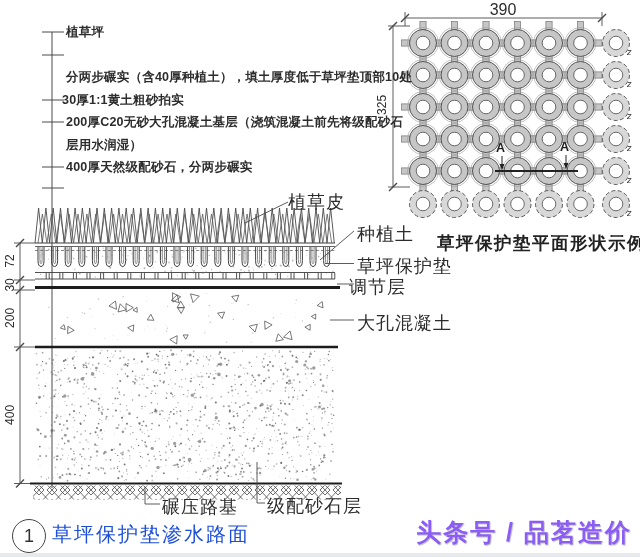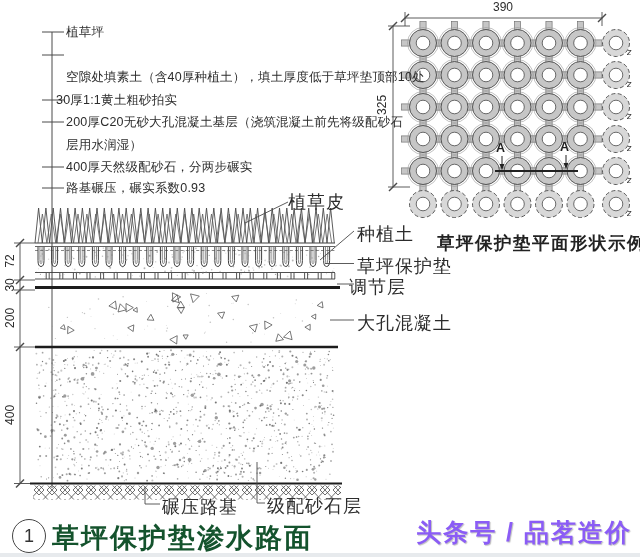--- a/index.html
+++ b/index.html
@@ -4,29 +4,29 @@
 <style>
   html,body{margin:0;padding:0;background:#fff;}
   .canvas{
     position:relative; width:640px; height:557px; overflow:hidden;
     background:#ffffff; font-family:"Liberation Sans", sans-serif; color:#2e2e2e;
     border-right:2px solid #eceff1;
   }
   .bottom-strip{position:absolute;left:0;top:553px;width:640px;height:4px;background:#e7eaed;}
   svg.linework{position:absolute;left:0;top:0;}
   .txt{position:absolute;white-space:nowrap;line-height:1.15;}
-  .note{font-size:12.5px;color:#2c2c2c;letter-spacing:0.2px;}
+  .note{font-size:12.5px;color:#2c2c2c;letter-spacing:0.2px;font-weight:bold;}
   .lbl{font-size:18px;color:#2c2c2c;letter-spacing:1px;}
   .dim-v{font-size:12px;color:#2c2c2c;width:26px;text-align:center;
     transform:rotate(-90deg);transform-origin:center center;}
-  .dim-h{font-size:12px;color:#2c2c2c;width:30px;text-align:center;}
+  .dim-h{font-size:16px;color:#2c2c2c;width:30px;text-align:center;}
   .amark{font-size:12.5px;color:#1f1f1f;font-weight:bold;}
   .zmark{position:absolute;font-size:9px;font-style:italic;color:#3a3a3a;}
   .caption{font-size:17.5px;font-weight:600;color:#222;letter-spacing:1.5px;}
-  .footer-title{font-size:27px;font-weight:700;color:#14532d;letter-spacing:2px;}
+  .footer-title{font-size:20px;font-weight:400;color:#1d4ed8;letter-spacing:2px;}
   .footer-circle{
     position:absolute;left:12px;top:519px;width:32px;height:32px;border:1.6px solid #454545;
     border-radius:50%;display:flex;align-items:center;justify-content:center;
     font-size:18px;color:#333;
   }
   .watermark{
     position:absolute;right:8px;top:516px;font-size:25px;letter-spacing:2px;
     color:#8b5cf6;font-weight:bold;
     text-shadow:1px 1px 1px #bfbfbf, -1px -1px 0 #ffffff;
   }
@@ -1864,26 +1864,25 @@
     <g stroke="#222" fill="#222">
       <path d="M495,171 H578" stroke-width="2.2" fill="none"></path>
       <path d="M502,156 V165" stroke-width="1" fill="none"></path>
       <path d="M499.5,164 L504.5,164 L502,170 Z" stroke="none"></path>
       <path d="M566,155 V164" stroke-width="1" fill="none"></path>
       <path d="M563.5,163 L568.5,163 L566,169 Z" stroke="none"></path>
     </g>
   </svg>
 
   <div class="txt note" style="left:66px;top:25px">植草坪</div>
-  <div class="txt note" style="left:66px;top:70px">空隙处填素土（含40厚种植土），填土厚度低于草坪垫顶部10处</div>
-  <div class="txt note" style="left:56px;top:93px">30厚1:1黄土粗砂拍实</div>
+  <div class="txt note" style="left:66px;top:70px">分两步碾实（含40厚种植土），填土厚度低于草坪垫顶部10处</div>
+  <div class="txt note" style="left:62px;top:93px">30厚1:1黄土粗砂拍实</div>
   <div class="txt note" style="left:66px;top:115px">200厚C20无砂大孔混凝土基层（浇筑混凝土前先将级配砂石</div>
   <div class="txt note" style="left:66px;top:138px">层用水润湿）</div>
   <div class="txt note" style="left:66px;top:160px">400厚天然级配砂石，分两步碾实</div>
-  <div class="txt note" style="left:66px;top:181px">路基碾压，碾实系数0.93</div>
 
   <div class="txt lbl" style="left:288px;top:192px">植草皮</div>
   <div class="txt lbl" style="left:357px;top:224px">种植土</div>
   <div class="txt lbl" style="left:357px;top:256px">草坪保护垫</div>
   <div class="txt lbl" style="left:349px;top:277px">调节层</div>
   <div class="txt lbl" style="left:357px;top:313px">大孔混凝土</div>
   <div class="txt lbl" style="left:162px;top:497px">碾压路基</div>
   <div class="txt lbl" style="left:267px;top:496px">级配砂石层</div>
 
   <div class="txt dim-v" style="left:-2px;top:254px">72</div>

